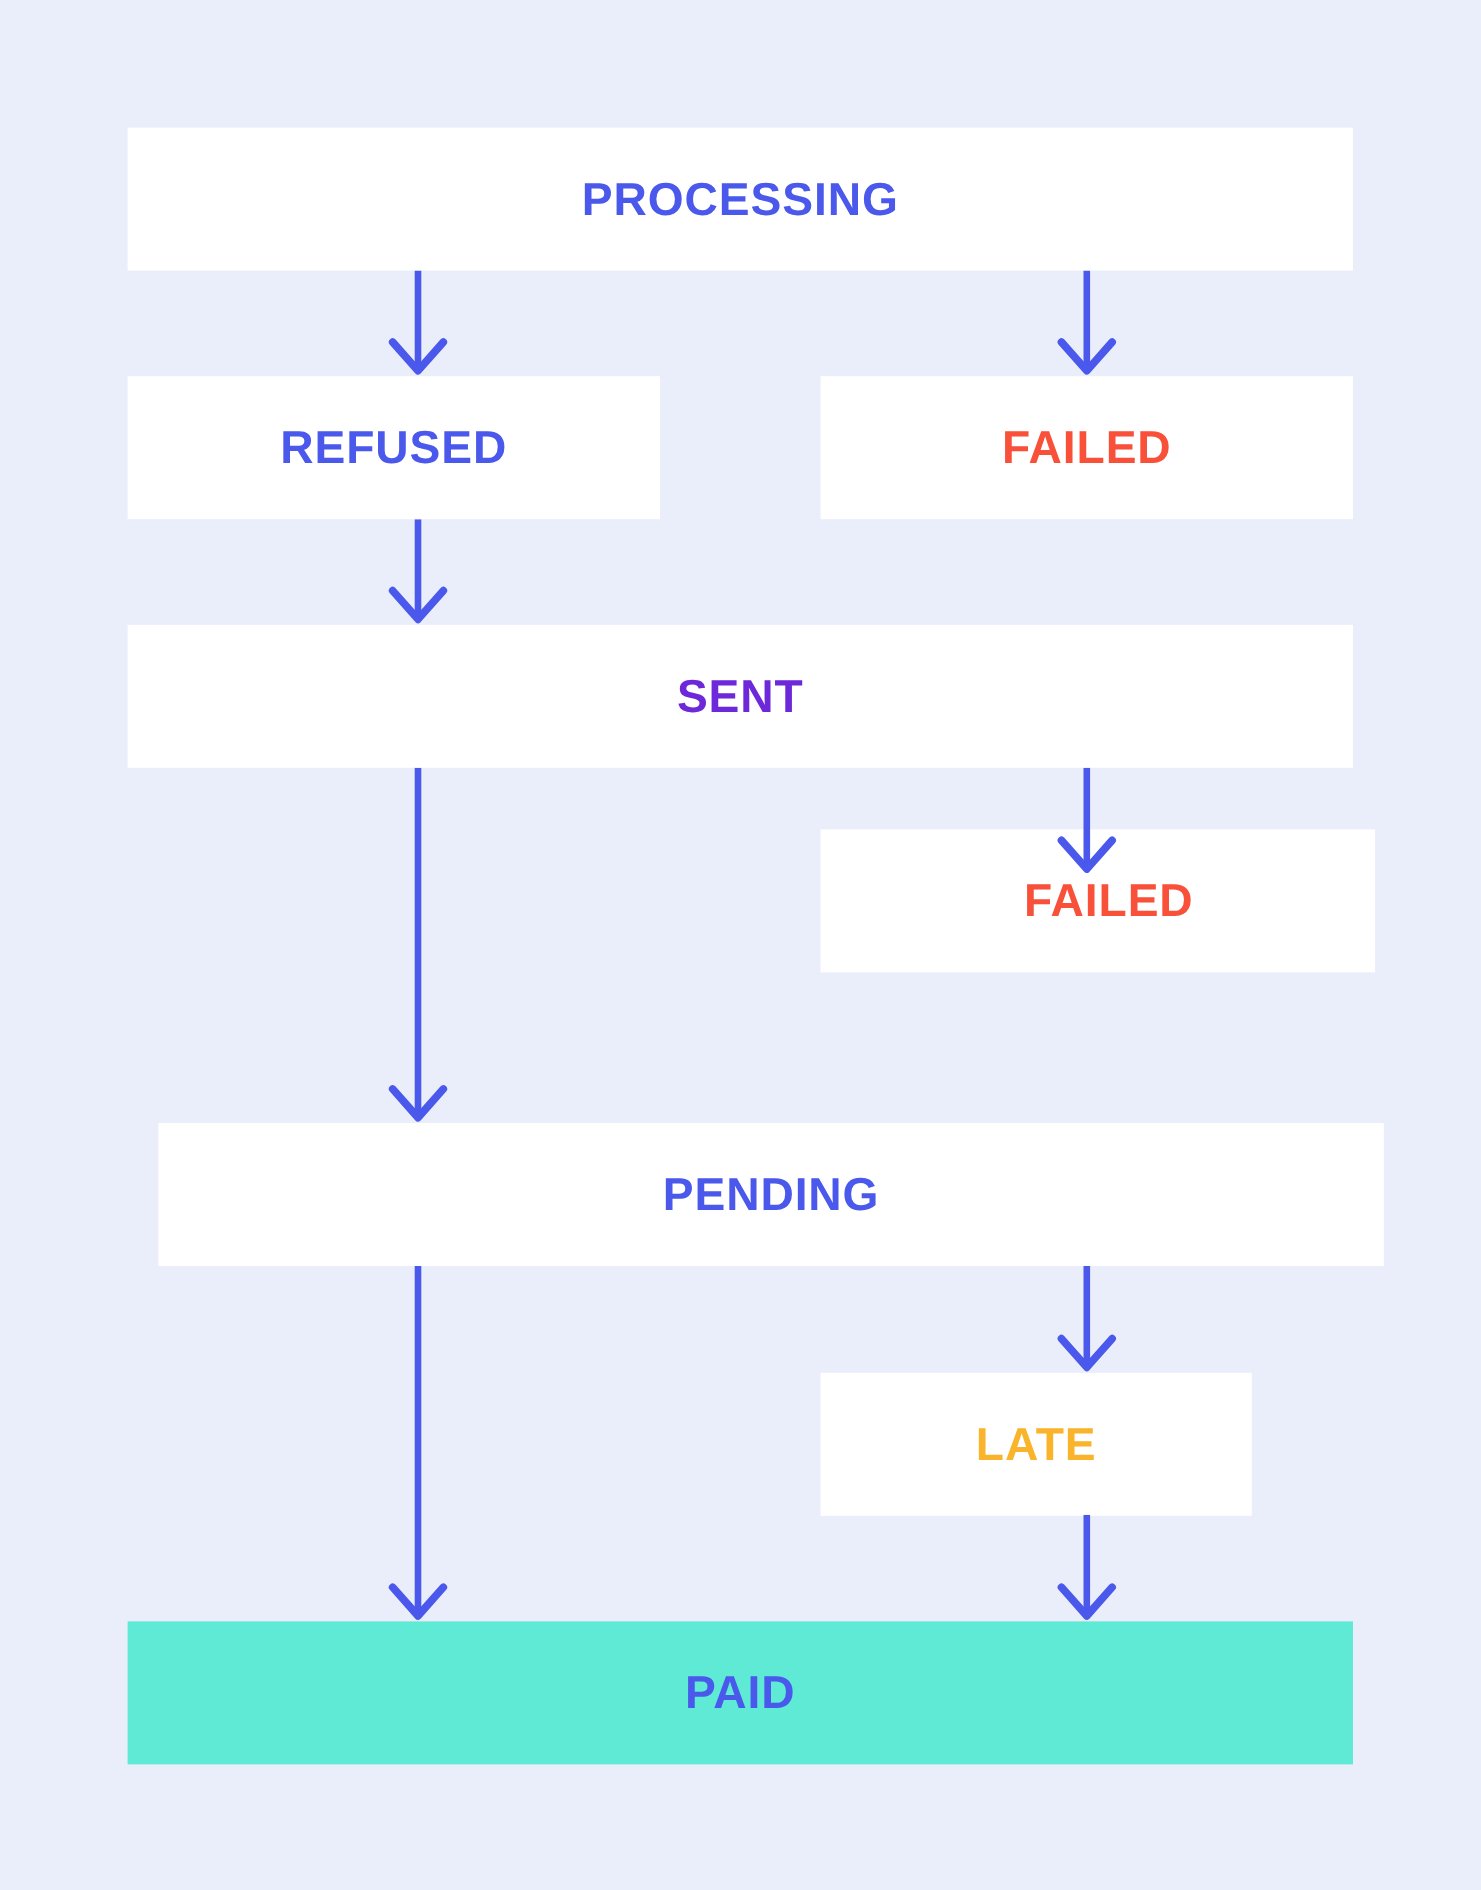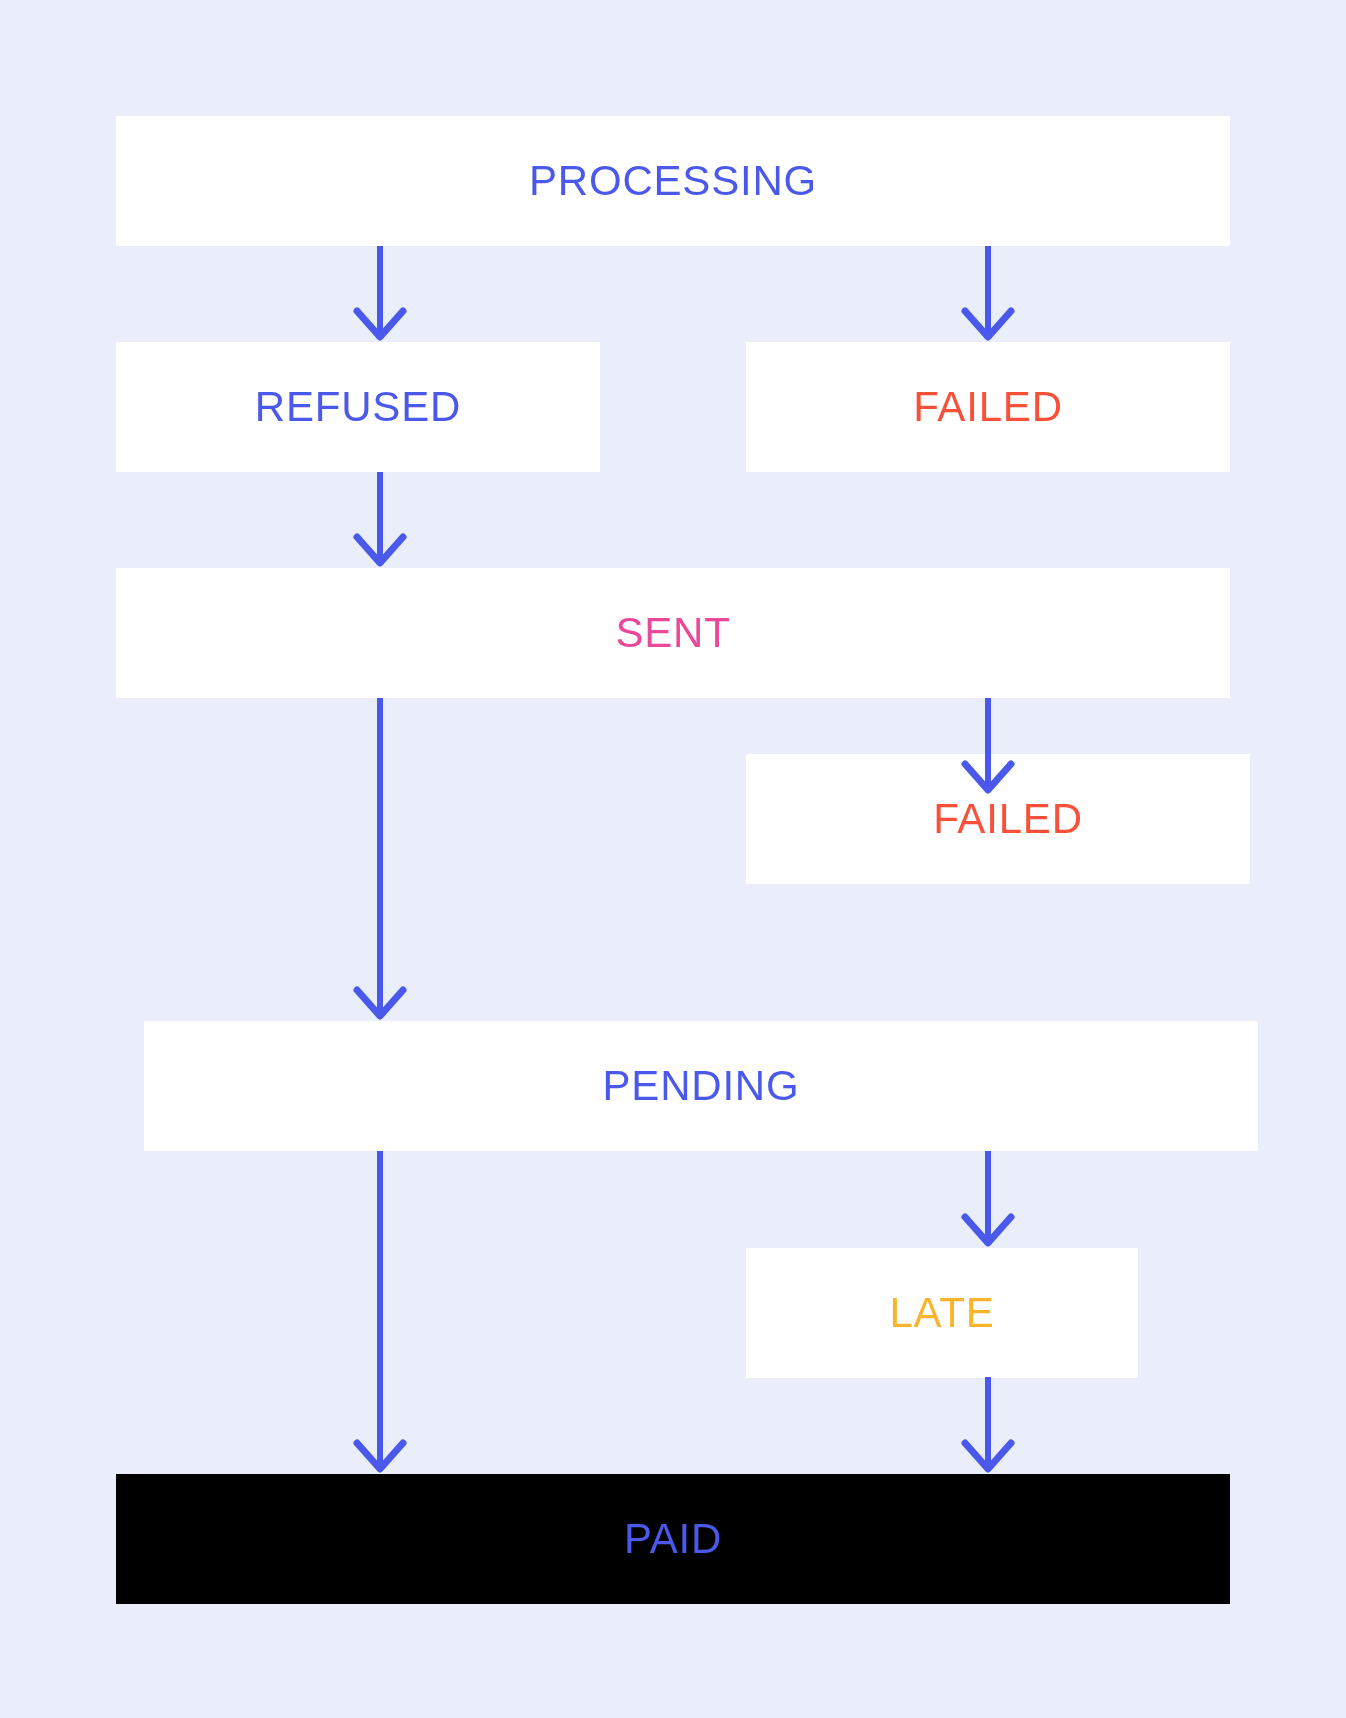--- a/index.html
+++ b/index.html
@@ -17,21 +17,21 @@
   }
   .node {
     position: absolute;
     background: #FFFFFF;
     display: flex;
     align-items: center;
     justify-content: center;
   }
   .node .label {
     font-size: 42px;
-    font-weight: 400;
+    font-weight: 700;
     letter-spacing: 0.8px;
     line-height: 1;
   }
   
   .n-processing { left: 116px; top: 116px;  width: 1114px; height: 130px; }
   .n-accepted   { left: 116px; top: 342px;  width: 484px;  height: 130px; }
   .n-refused    { left: 746px; top: 342px;  width: 484px;  height: 130px; }
   .n-sent       { left: 116px; top: 568px;  width: 1114px; height: 130px; }
   .n-failed     { left: 746px; top: 754px;  width: 484px;  height: 130px; padding-left: 20px; }
   .n-pending    { left: 116px; top: 1021px; width: 1114px; height: 130px; margin-left: 28px; }
@@ -60,36 +60,36 @@
 
   <div class="node n-accepted" style="background: rgb(255, 255, 255);">
     <span class="label" style="color: rgb(74, 88, 235);">REFUSED</span>
   </div>
 
   <div class="node n-refused" style="background: rgb(255, 255, 255);">
     <span class="label" style="color: rgb(249, 80, 58);">FAILED</span>
   </div>
 
   <div class="node n-sent" style="background: rgb(255, 255, 255);">
-    <span class="label" style="color: #ec4899;">SENT</span>
+    <span class="label" style="color: #6d28d9;">SENT</span>
   </div>
 
   <div class="node n-failed" style="background: rgb(255, 255, 255);">
     <span class="label" style="color: rgb(249, 80, 58);">FAILED</span>
   </div>
 
   <div class="node n-pending" style="background: rgb(255, 255, 255);">
     <span class="label" style="color: rgb(74, 88, 235);">PENDING</span>
   </div>
 
   <div class="node n-late" style="background: rgb(255, 255, 255);">
     <span class="label" style="color: rgb(250, 180, 44);">LATE</span>
   </div>
 
-  <div class="node n-paid" style="background: #000000;">
+  <div class="node n-paid" style="background: #5eead4;">
     <span class="label" style="color: rgb(74, 88, 235);">PAID</span>
   </div>
 
   <svg class="arrow a-proc-accepted" width="56" height="96" viewBox="0 0 56 96" style="color: rgb(74, 88, 235);">
     <line x1="28" y1="0" x2="28" y2="88" stroke="currentColor" stroke-width="6"></line>
     <polyline points="5,65 28,91 51,65" fill="none" stroke="currentColor" stroke-width="7" stroke-linecap="round" stroke-linejoin="round"></polyline>
   </svg>
 
   <svg class="arrow a-proc-refused" width="56" height="96" viewBox="0 0 56 96" style="color: rgb(74, 88, 235);">
     <line x1="28" y1="0" x2="28" y2="88" stroke="currentColor" stroke-width="6"></line>

